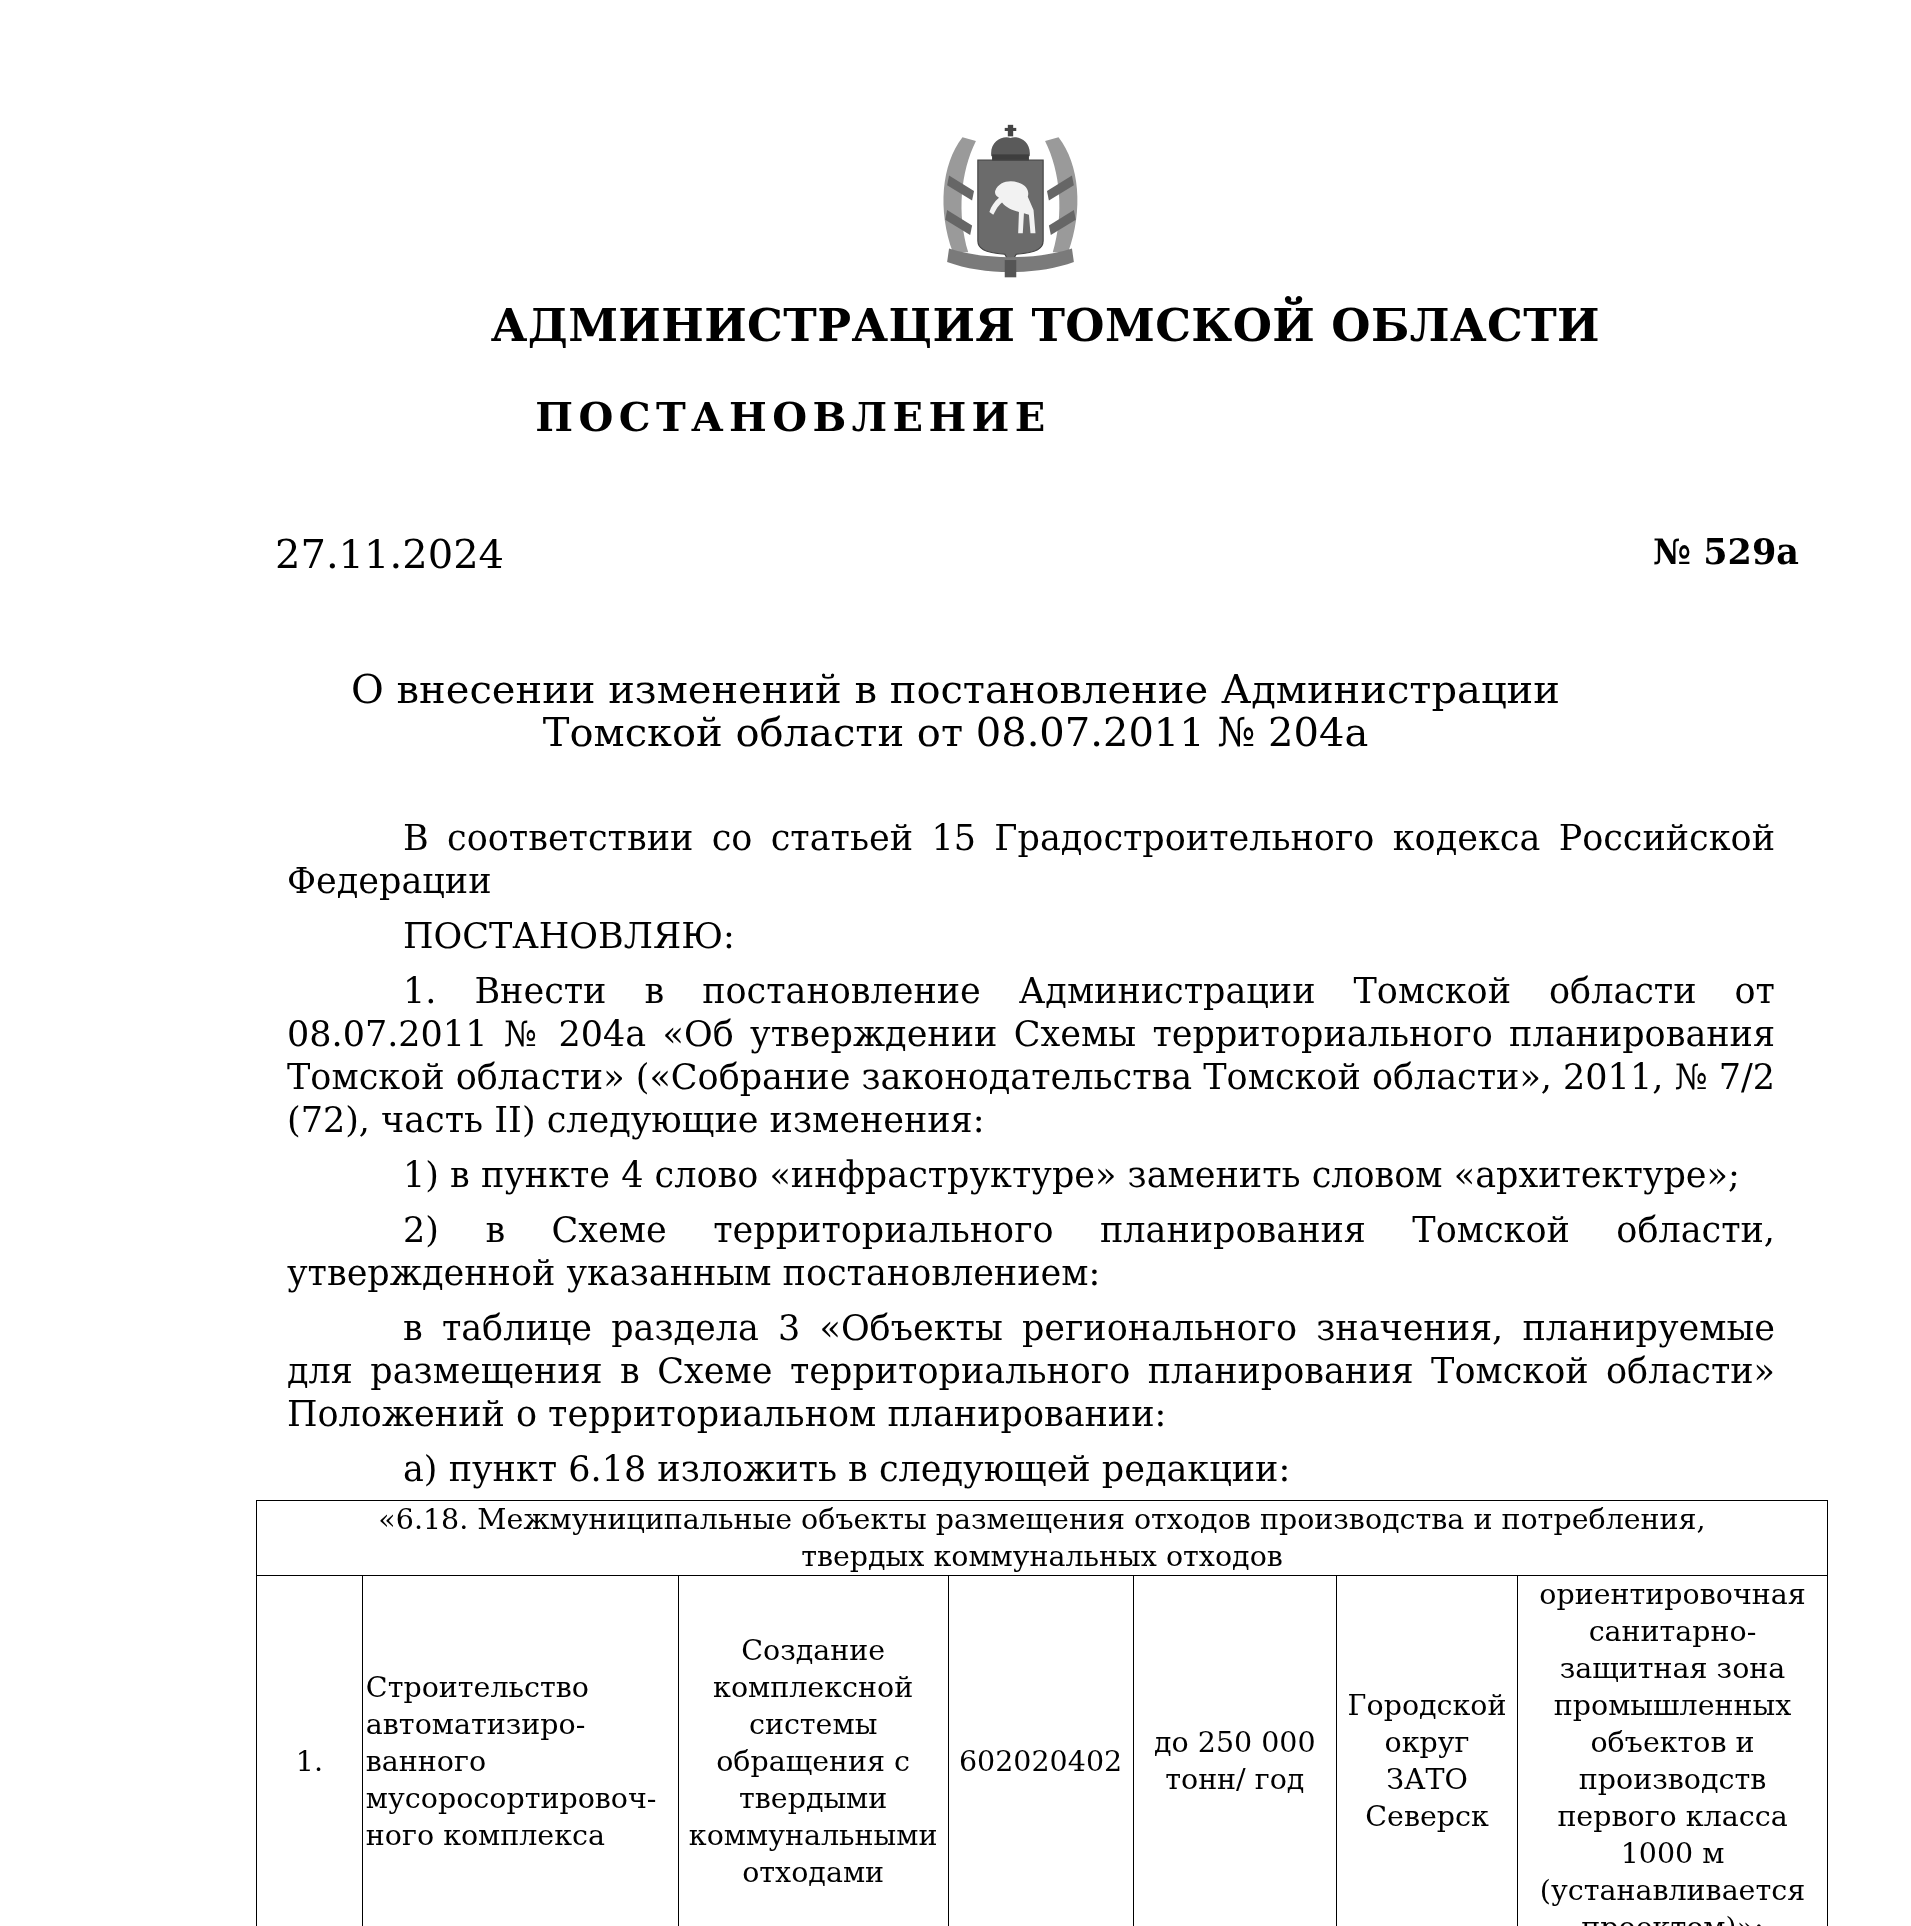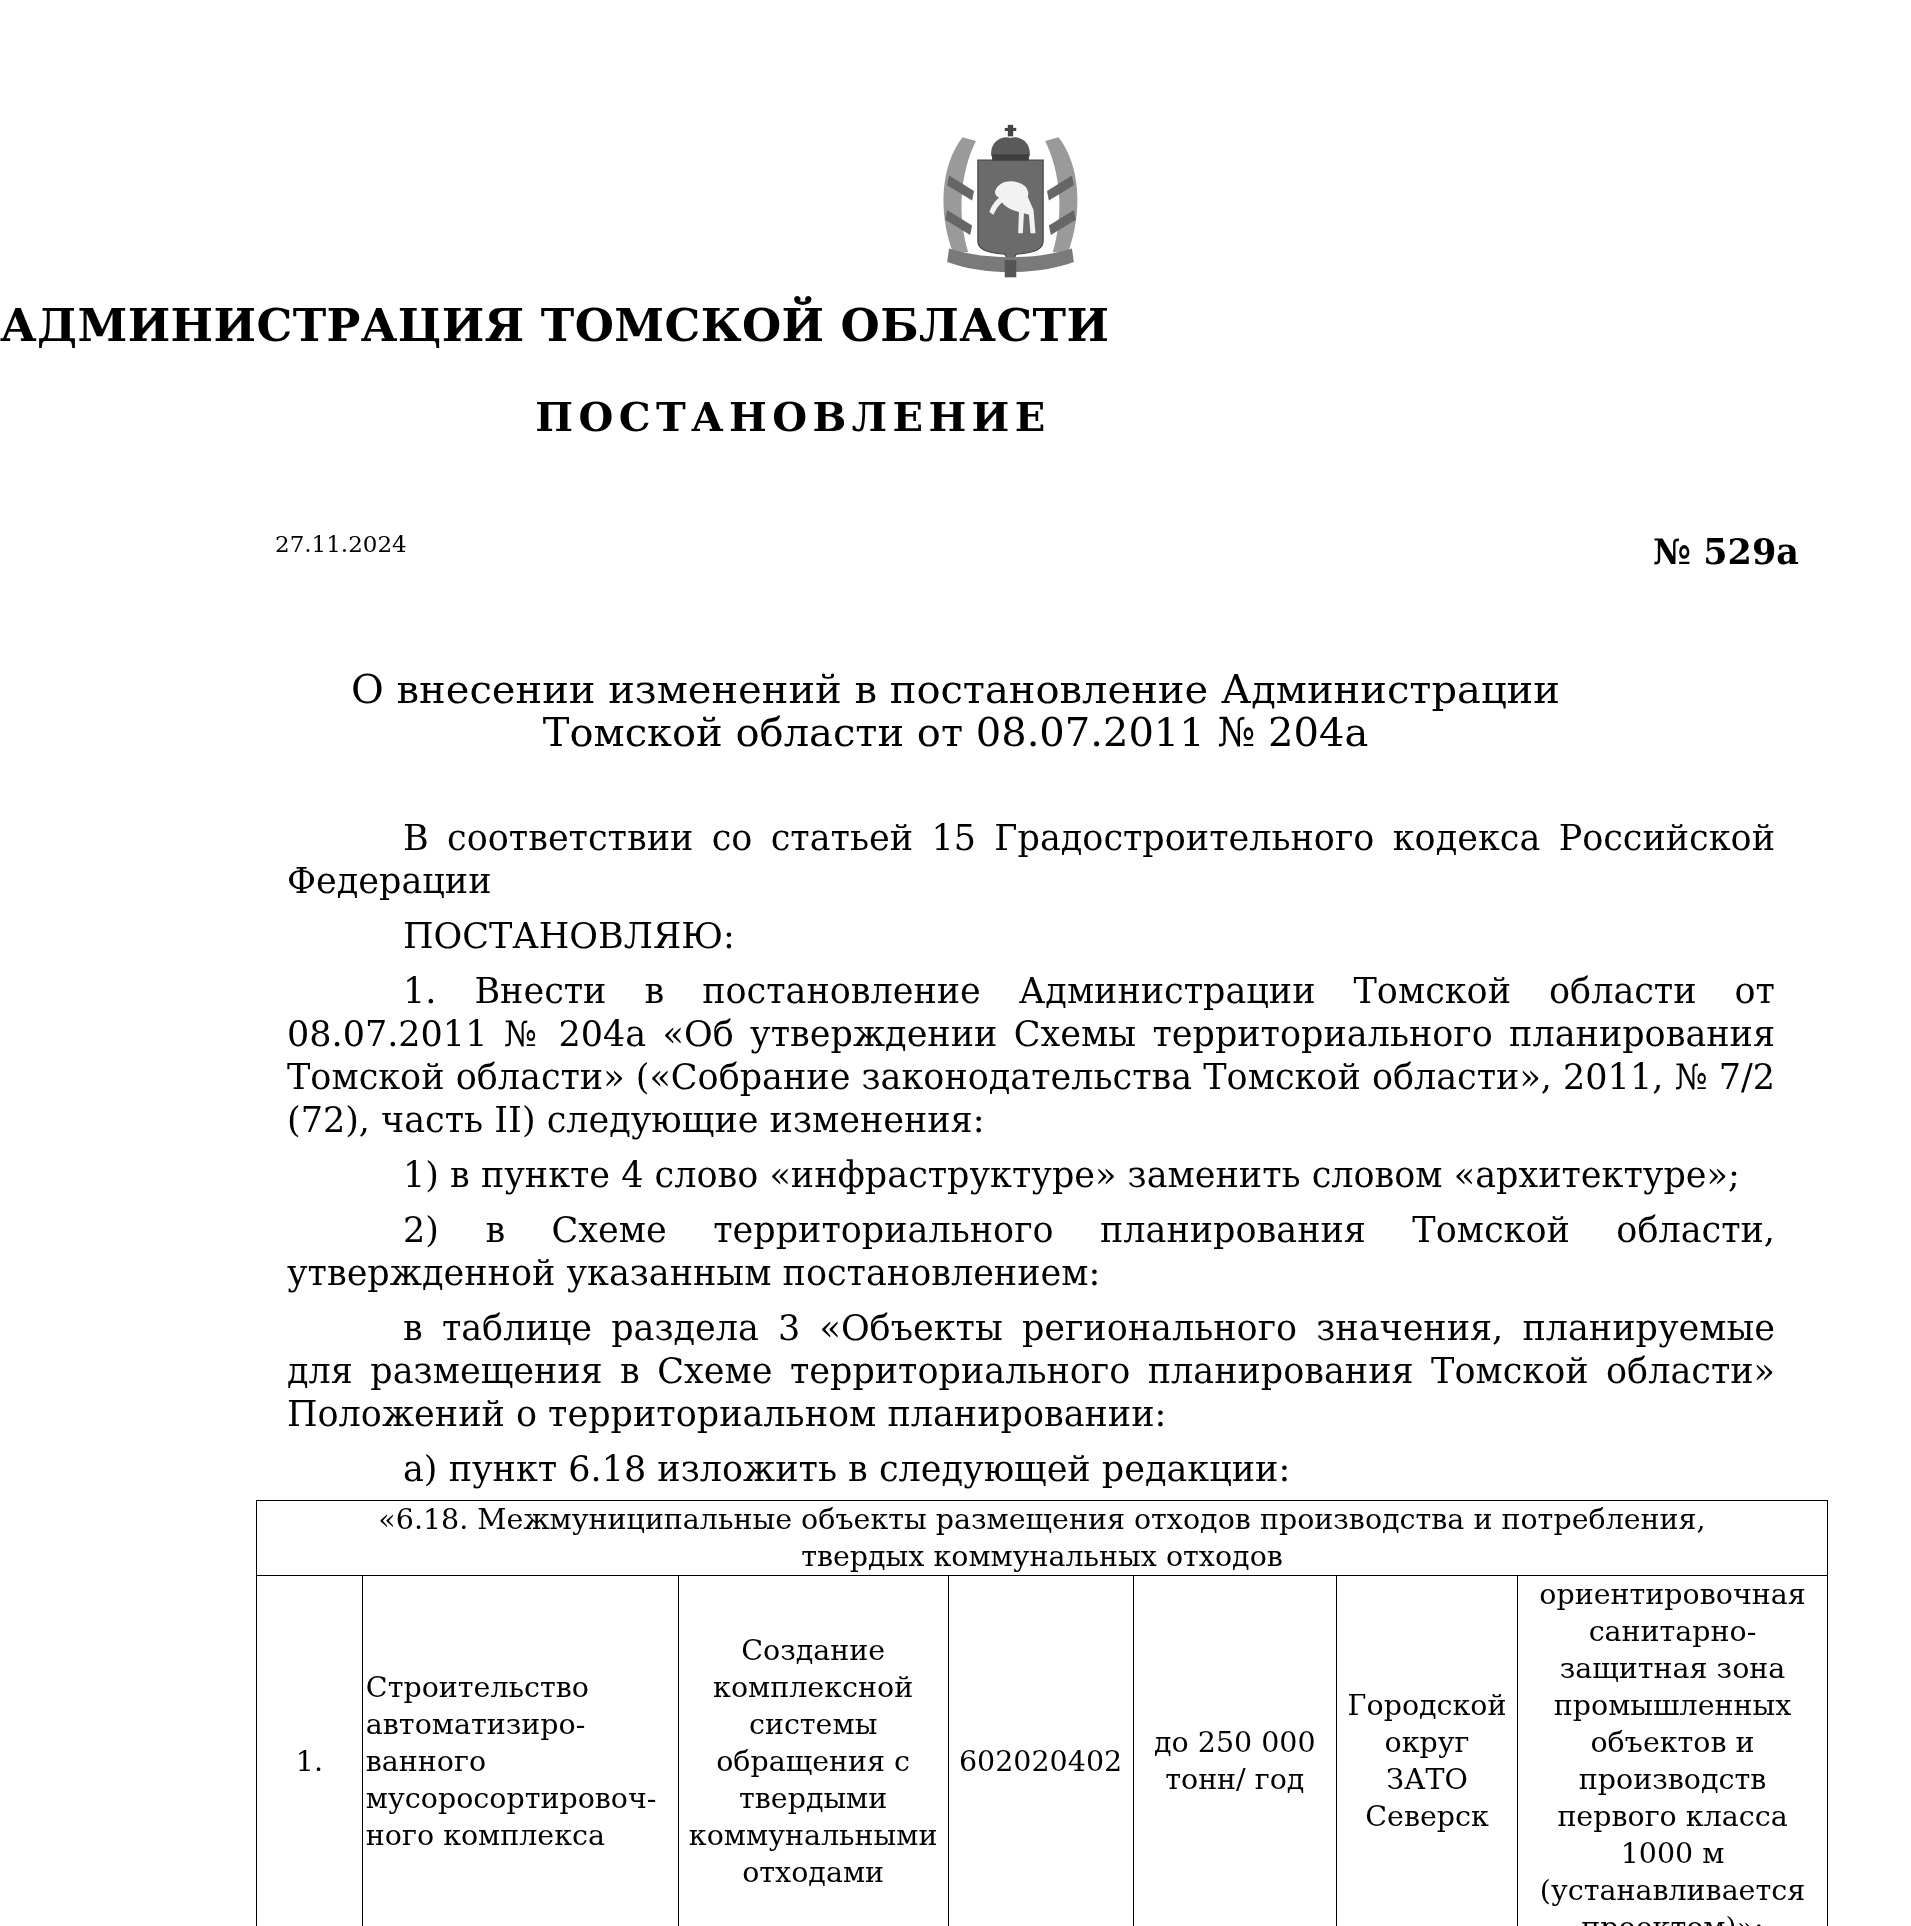--- a/index.html
+++ b/index.html
@@ -1,24 +1,24 @@
 <!DOCTYPE html>
 <html style="font-size:6.2px"><head>
 <meta charset="utf-8">
 <style>
   html, body { margin: 0; padding: 0; background: #ffffff; }
   body { width: 1911px; height: 2703px; position: relative; overflow: hidden;
          font-family: "DejaVu Serif", "Liberation Serif", serif; color: #000; }
   .abs { position: absolute; }
   .crest { left: 926px; top: 114px; width: 169px; height: 173px; }
-  .org-title { left: 0; width: 1600px; top: 299px; text-align: left;
+  .org-title { left: 0; width: 1600px; top: 299px; text-align: right;
                font-weight: bold; font-size: 45px; letter-spacing: 0.4px; }
   .doc-type { left: 0; width: 1586px; top: 393px; text-align: center;
               font-weight: bold; font-size: 40px; letter-spacing: 5.4px; }
-  .date { left: 275px; top: 531px; font-size: 23px; }
+  .date { left: 275px; top: 531px; font-size: 40px; }
   .number { right: 112px; top: 531px; font-size: 35px; text-align: center; font-weight: bold; }
   .subject { left: 0; width: 1911px; top: 668px; text-align: center; font-size: 40px; line-height: 43px; }
   .body { left: 275px; width: 1512px; top: 805px; font-size: 35px; line-height: 43px; }
   .body p { margin: 12px; text-align: justify; text-align-last: left; }
   .body p.ind { text-indent: 116px; }
   table.t { position: absolute; border-collapse: collapse; font-size: 28.5px; line-height: 37px; }
   table.t td { border: 1.5px solid #000; text-align: center; vertical-align: middle; padding: 0 3.1px; }
   .t1 { left: 256px; top: 1500px; width: 1572px; }
   .t1 .hdr td { height: 72px; }
   .t1 .row td { height: 364px; }

